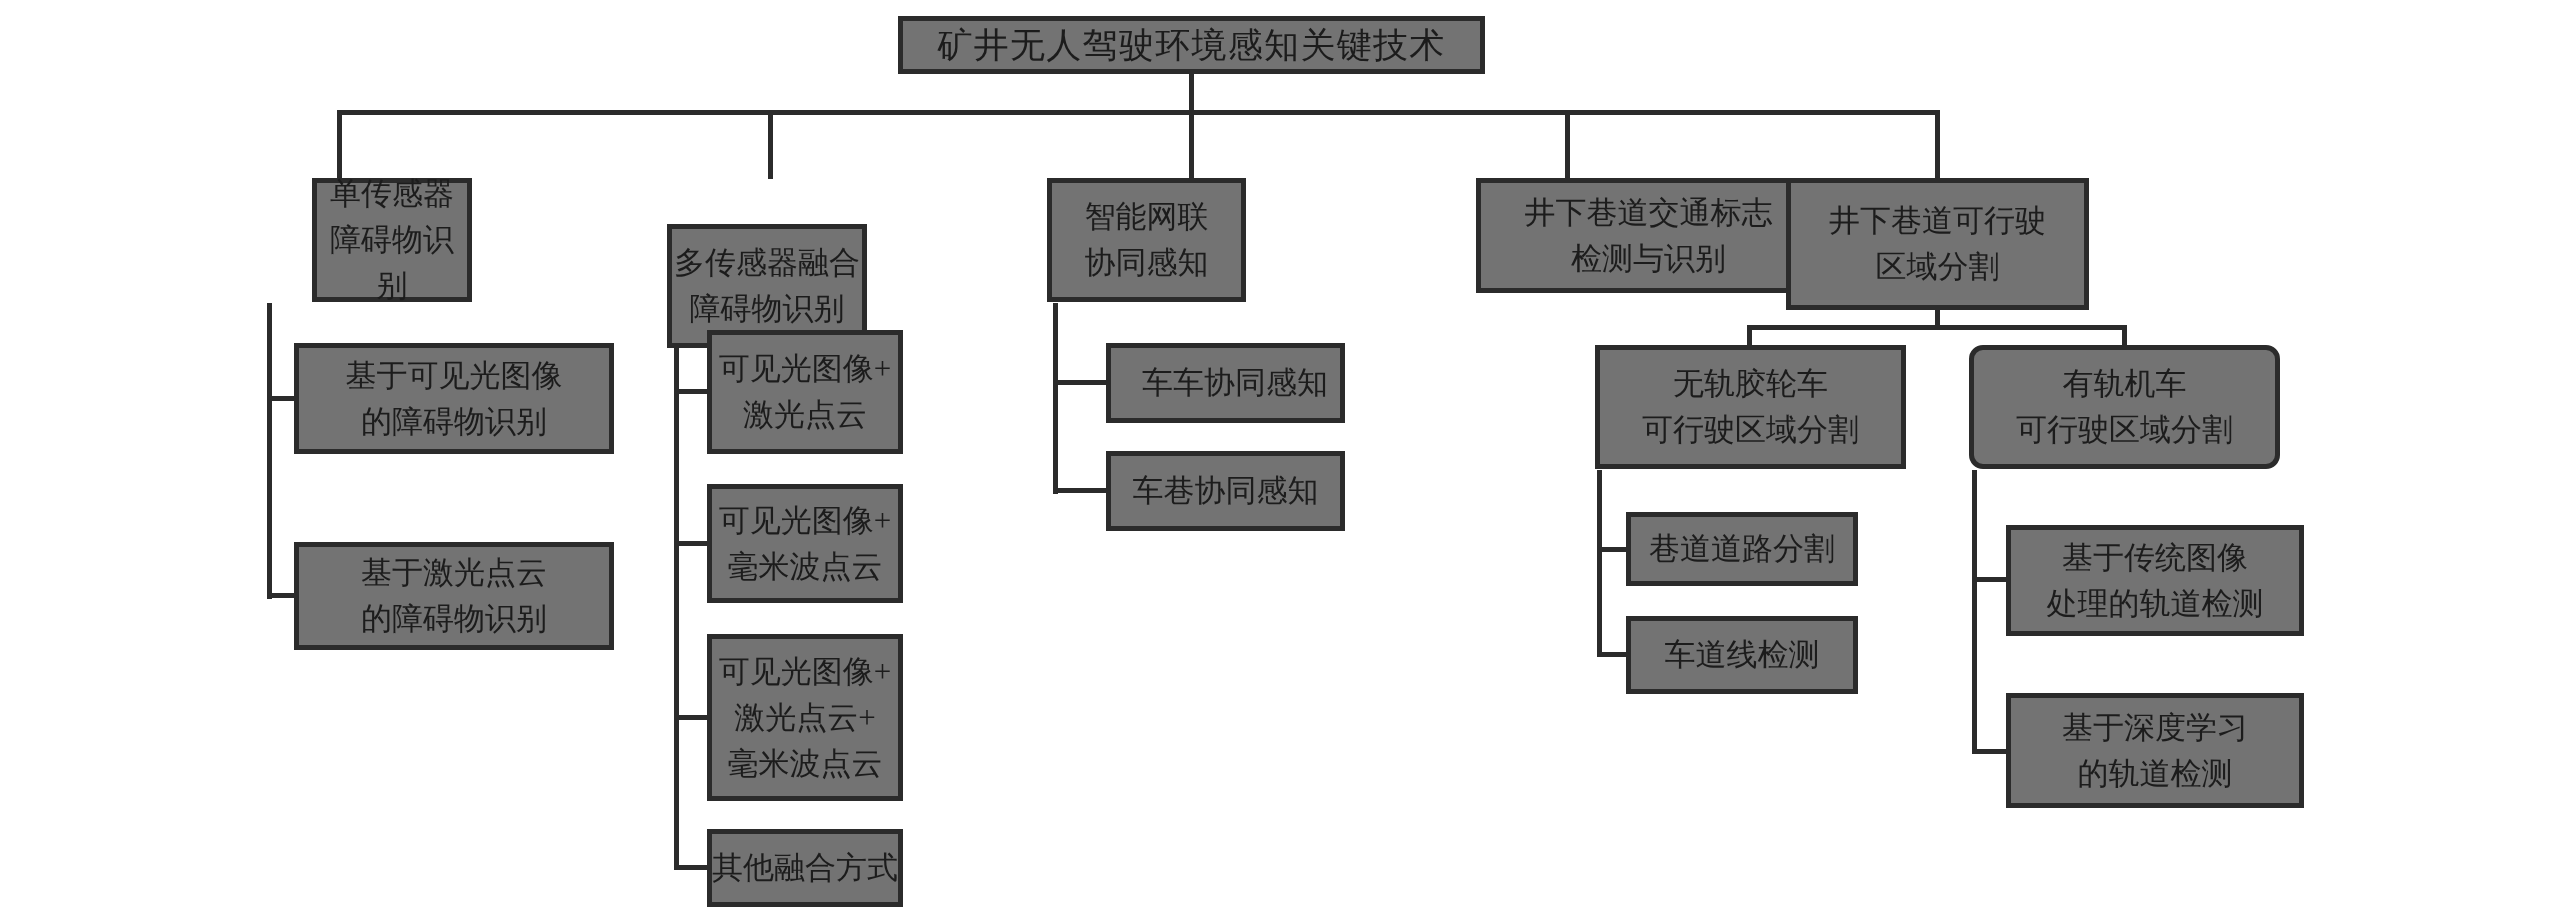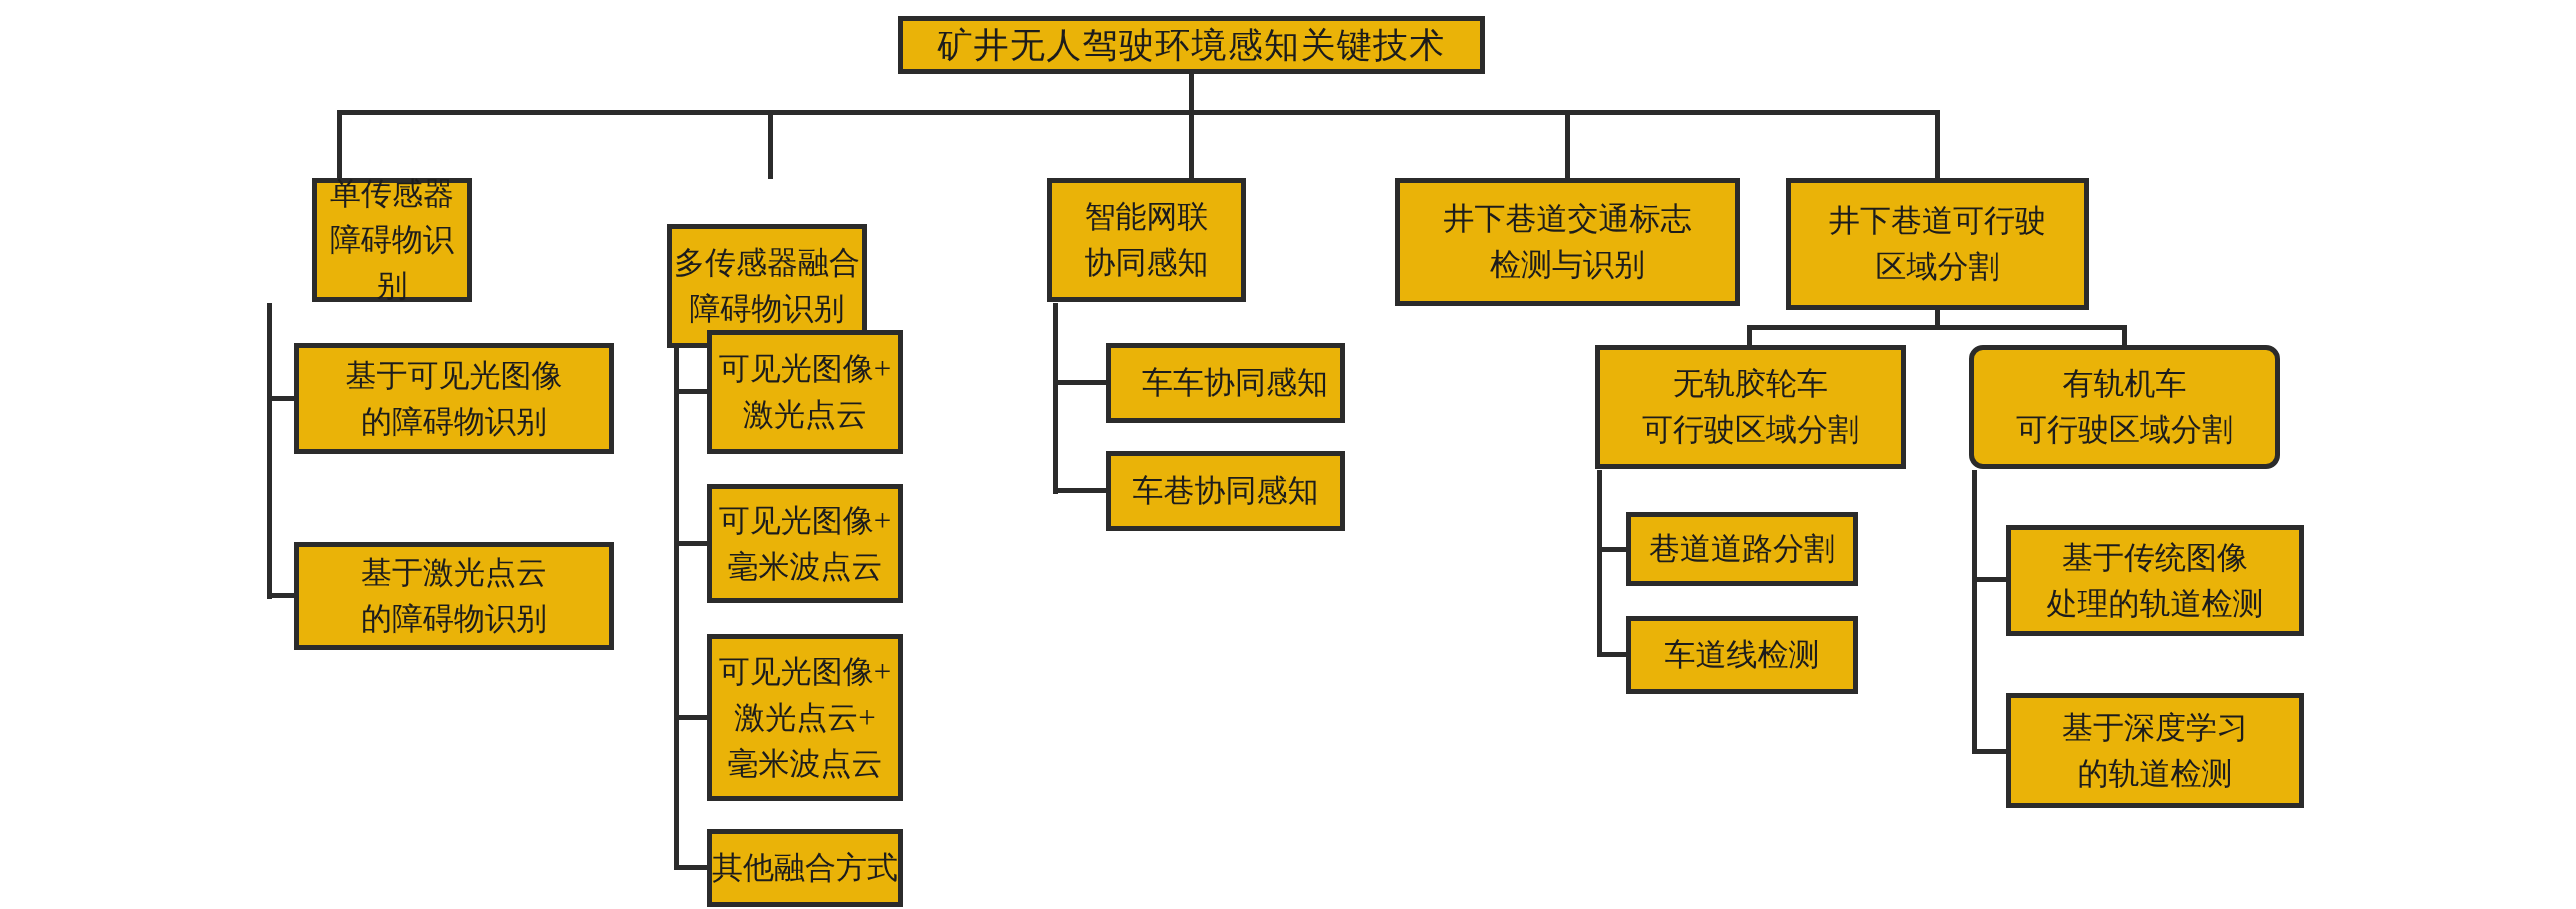--- a/index.html
+++ b/index.html
@@ -1,18 +1,18 @@
 <!DOCTYPE html>
 <html style="font-size:10.3px"><head>
 <meta charset="utf-8">
 <style>
   html,body{margin:0;padding:0;background:#ffffff;}
   #canvas{position:relative;width:2576px;height:910px;background:#ffffff;overflow:hidden;
           font-family:"Liberation Serif","DejaVu Serif",serif;}
-  .node{position:absolute;box-sizing:border-box;border:5.8px solid #2b2b2b;background:#eab308;
+  .node{position:absolute;box-sizing:border-box;border:5.8px solid #2b2b2b;background:#737373;
         display:flex;align-items:center;justify-content:center;text-align:center;
         color:#1c1c1c;font-size:31px;line-height:46px;white-space:pre-line;}
   .node.root{font-size:35px;letter-spacing:1.3px;line-height:51px;}
   .cline{position:absolute;background:#2b2b2b;}
 </style>
 </head>
 <body>
 
 <div id="canvas">
 
@@ -63,21 +63,21 @@
   <div class="node" style="left:667px;top:178px;width:200px;height:124px;margin-top:46px;">
     <span>多传感器融合
 障碍物识别</span>
   </div>
 
   <div class="node" style="left:1047px;top:178px;width:199px;height:124px;">
     <span>智能网联
 协同感知</span>
   </div>
 
-  <div class="node" style="left:1395px;top:178px;width:345px;height:128px;">
+  <div class="node" style="left:1476px;top:178px;width:345px;height:115px;">
     <span>井下巷道交通标志
 检测与识别</span>
   </div>
 
   <div class="node" style="left:1786px;top:178px;width:303px;height:132px;">
     <span>井下巷道可行驶
 区域分割</span>
   </div>
 
   <div class="node" style="left:294px;top:343px;width:320px;height:111px;">

